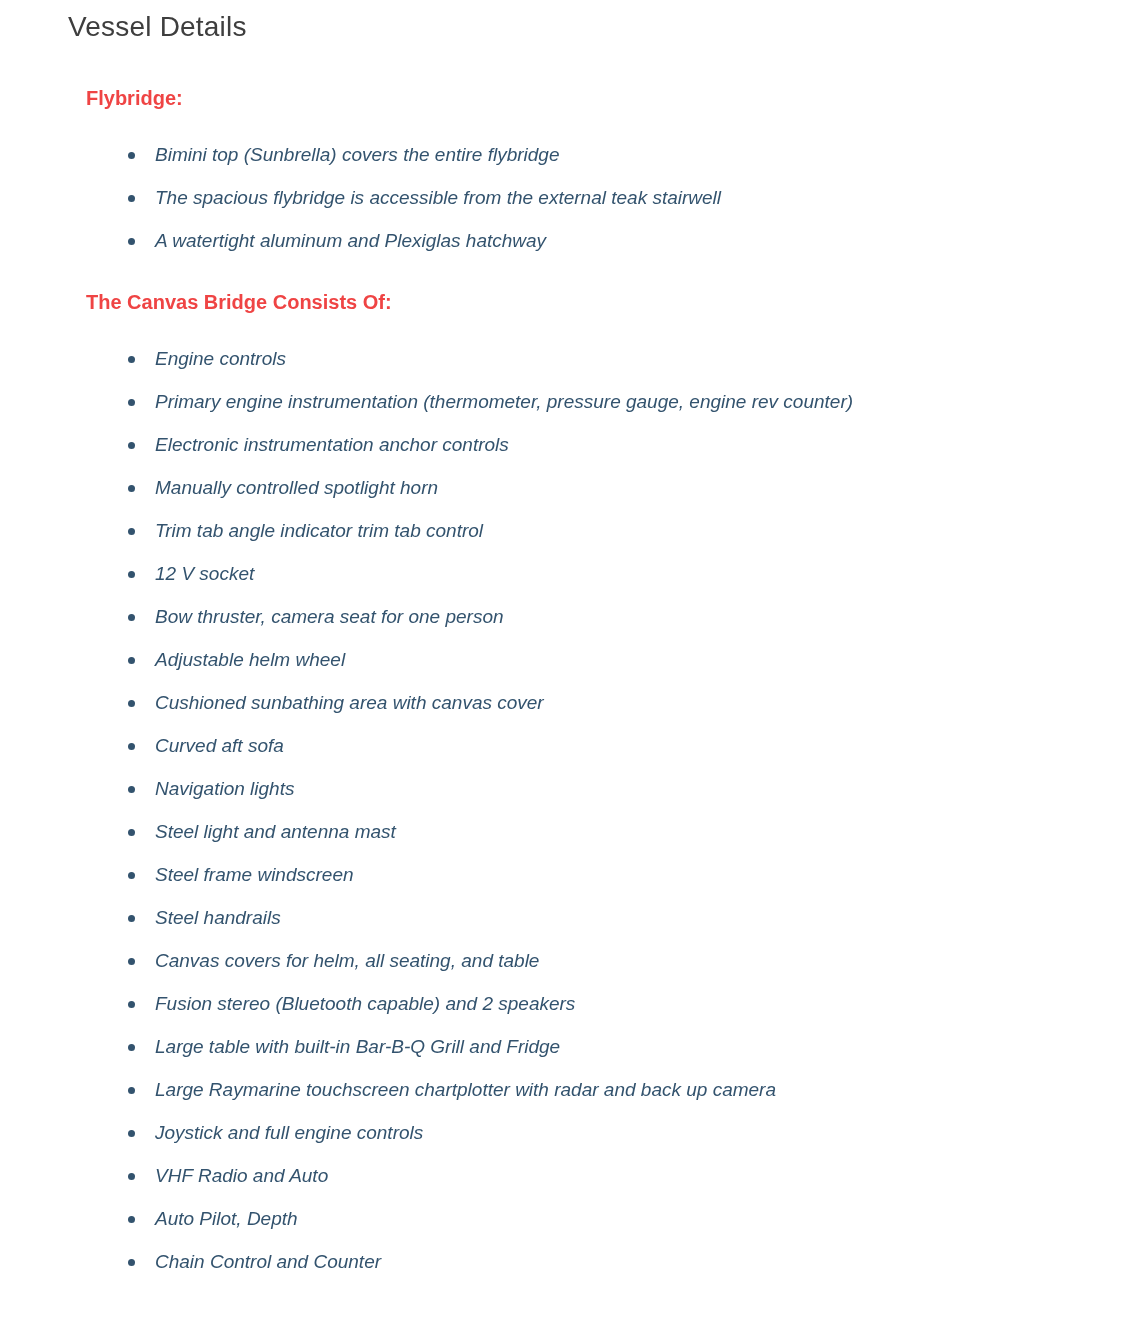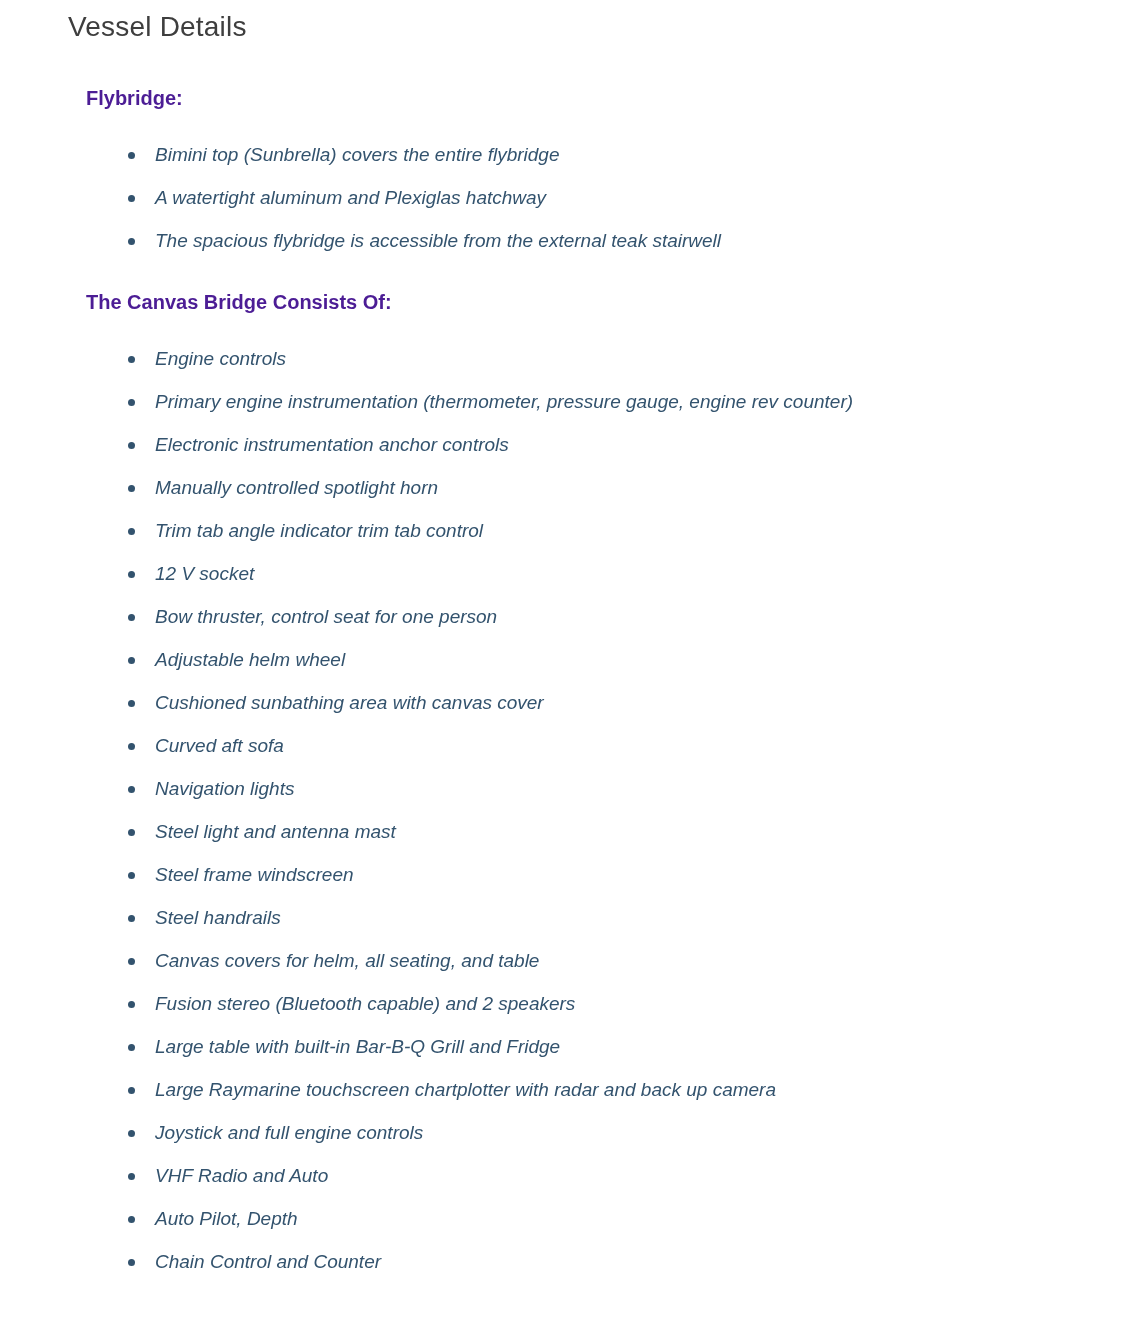--- a/index.html
+++ b/index.html
@@ -21,21 +21,21 @@
     line-height: 30px;
     font-weight: 400;
     color: #3e3e3e;
     letter-spacing: 0.2px;
   }
   .section-heading {
     margin: 0 0 0 18px;
     font-size: 20px;
     line-height: 24px;
     font-weight: 700;
-    color: #4c1d95;
+    color: #ef4444;
   }
   ul.bullet-list {
     list-style: none;
     margin: 33px 0 37px 0;
     padding: 0;
     font-style: italic;
   }
   ul.bullet-list li {
     position: relative;
     padding-left: 87px;
@@ -60,32 +60,32 @@
 </style>
 </head>
 <body>
 
 <div class="page">
   <h1 class="page-title">Vessel Details</h1>
   <div id="sections">
       <h2 class="section-heading">Flybridge:</h2>
       <ul class="bullet-list">
         <li>Bimini top (Sunbrella) covers the entire flybridge</li>
+        <li>The spacious flybridge is accessible from the external teak stairwell</li>
         <li>A watertight aluminum and Plexiglas hatchway</li>
-        <li>The spacious flybridge is accessible from the external teak stairwell</li>
       </ul>
       <h2 class="section-heading">The Canvas Bridge Consists Of:</h2>
       <ul class="bullet-list">
         <li>Engine controls</li>
         <li>Primary engine instrumentation (thermometer, pressure gauge, engine rev counter)</li>
         <li>Electronic instrumentation anchor controls</li>
         <li>Manually controlled spotlight horn</li>
         <li>Trim tab angle indicator trim tab control</li>
         <li>12 V socket</li>
-        <li>Bow thruster, control seat for one person</li>
+        <li>Bow thruster, camera seat for one person</li>
         <li>Adjustable helm wheel</li>
         <li>Cushioned sunbathing area with canvas cover</li>
         <li>Curved aft sofa</li>
         <li>Navigation lights</li>
         <li>Steel light and antenna mast</li>
         <li>Steel frame windscreen</li>
         <li>Steel handrails</li>
         <li>Canvas covers for helm, all seating, and table</li>
         <li>Fusion stereo (Bluetooth capable) and 2 speakers</li>
         <li>Large table with built-in Bar-B-Q Grill and Fridge</li>

